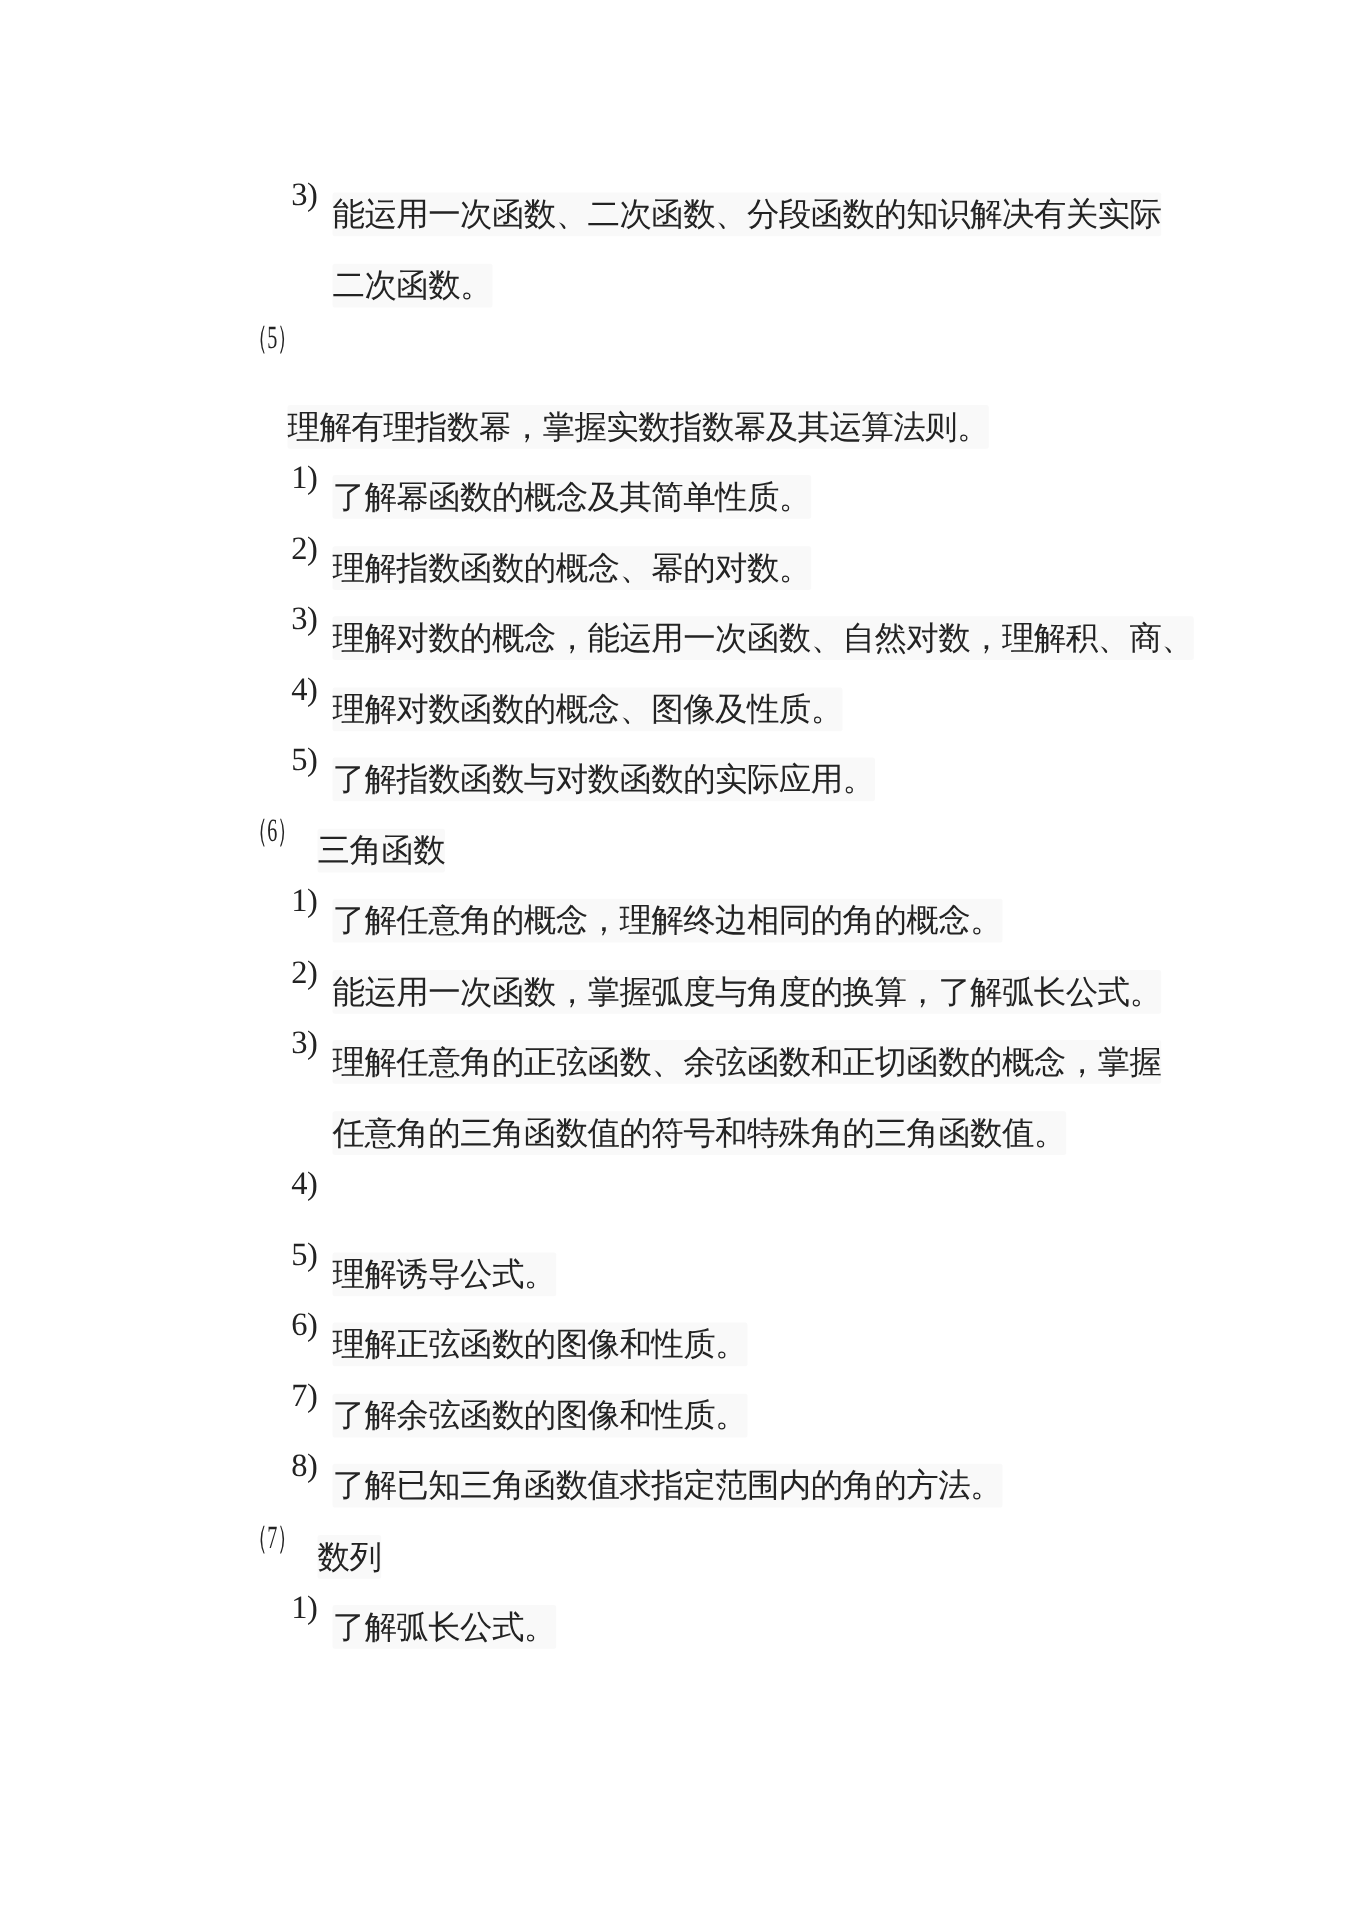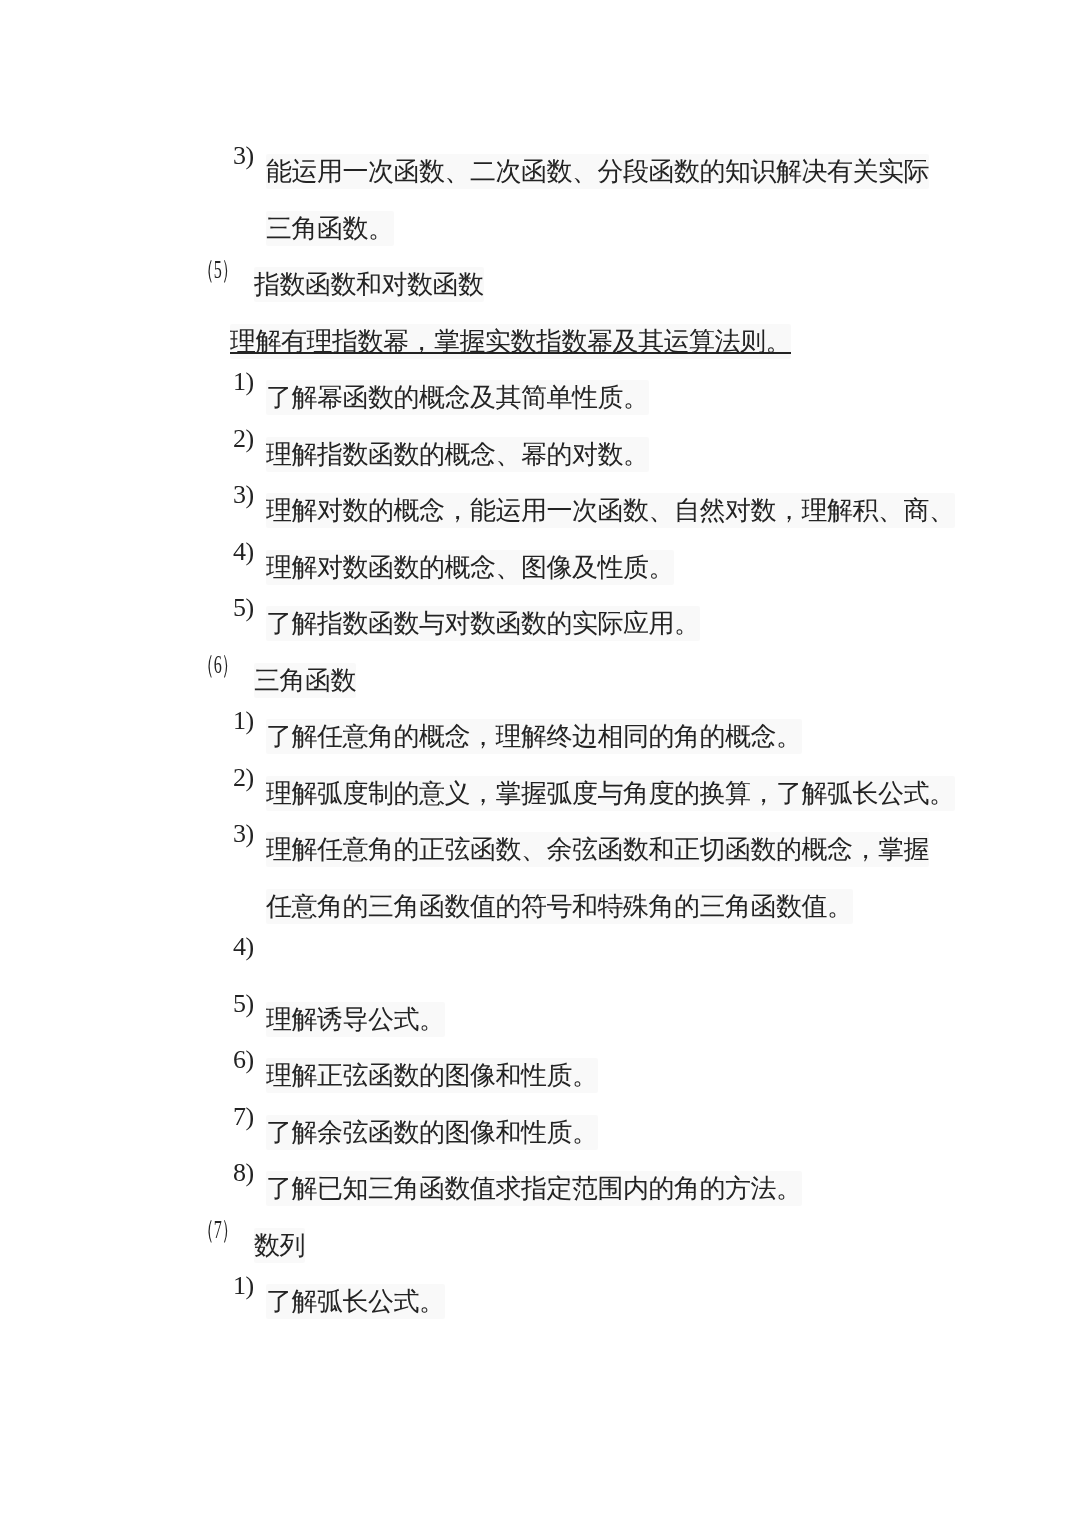--- a/index.html
+++ b/index.html
@@ -28,21 +28,21 @@
     letter-spacing: -0.5px;
     white-space: nowrap;
   }
   .line .text {
     background: rgba(120,120,120,0.045); 
     border-radius: 2px;
     margin-top: 31px;
   }
   
   .line.section { padding-left: 198px; }
-  .line.para    { padding-left: 230px; text-decoration: underline; }
+  .line.para    { padding-left: 230px; }
   .line.item    { padding-left: 233px; }
   .line.cont    { padding-left: 266px; }
 
   .line .marker {
     flex: 0 0 auto;
     background: rgba(120,120,120,0.045);
     border-radius: 2px;
   }
   .line.item .marker {
     width: 33px;
@@ -61,25 +61,24 @@
 </head>
 <body>
 
 <div class="page">
   <div class="doc" id="doc-lines">
       <div class="line item">
         <span class="marker">3)</span>
         <span class="text">能运用一次函数、二次函数、分段函数的知识解决有关实际</span>
       </div>
       <div class="line cont">
-        <span class="text">三角函数。</span>
+        <span class="text">二次函数。</span>
       </div>
       <div class="line section">
         <span class="marker">（5）</span>
-        <span class="text">指数函数和对数函数</span>
       </div>
       <div class="line para">
         <span class="text">理解有理指数幂，掌握实数指数幂及其运算法则。</span>
       </div>
       <div class="line item">
         <span class="marker">1)</span>
         <span class="text">了解幂函数的概念及其简单性质。</span>
       </div>
       <div class="line item">
         <span class="marker">2)</span>
@@ -100,21 +99,21 @@
       <div class="line section">
         <span class="marker">（6）</span>
         <span class="text">三角函数</span>
       </div>
       <div class="line item">
         <span class="marker">1)</span>
         <span class="text">了解任意角的概念，理解终边相同的角的概念。</span>
       </div>
       <div class="line item">
         <span class="marker">2)</span>
-        <span class="text">理解弧度制的意义，掌握弧度与角度的换算，了解弧长公式。</span>
+        <span class="text">能运用一次函数，掌握弧度与角度的换算，了解弧长公式。</span>
       </div>
       <div class="line item">
         <span class="marker">3)</span>
         <span class="text">理解任意角的正弦函数、余弦函数和正切函数的概念，掌握</span>
       </div>
       <div class="line cont">
         <span class="text">任意角的三角函数值的符号和特殊角的三角函数值。</span>
       </div>
       <div class="line item">
         <span class="marker">4)</span>

